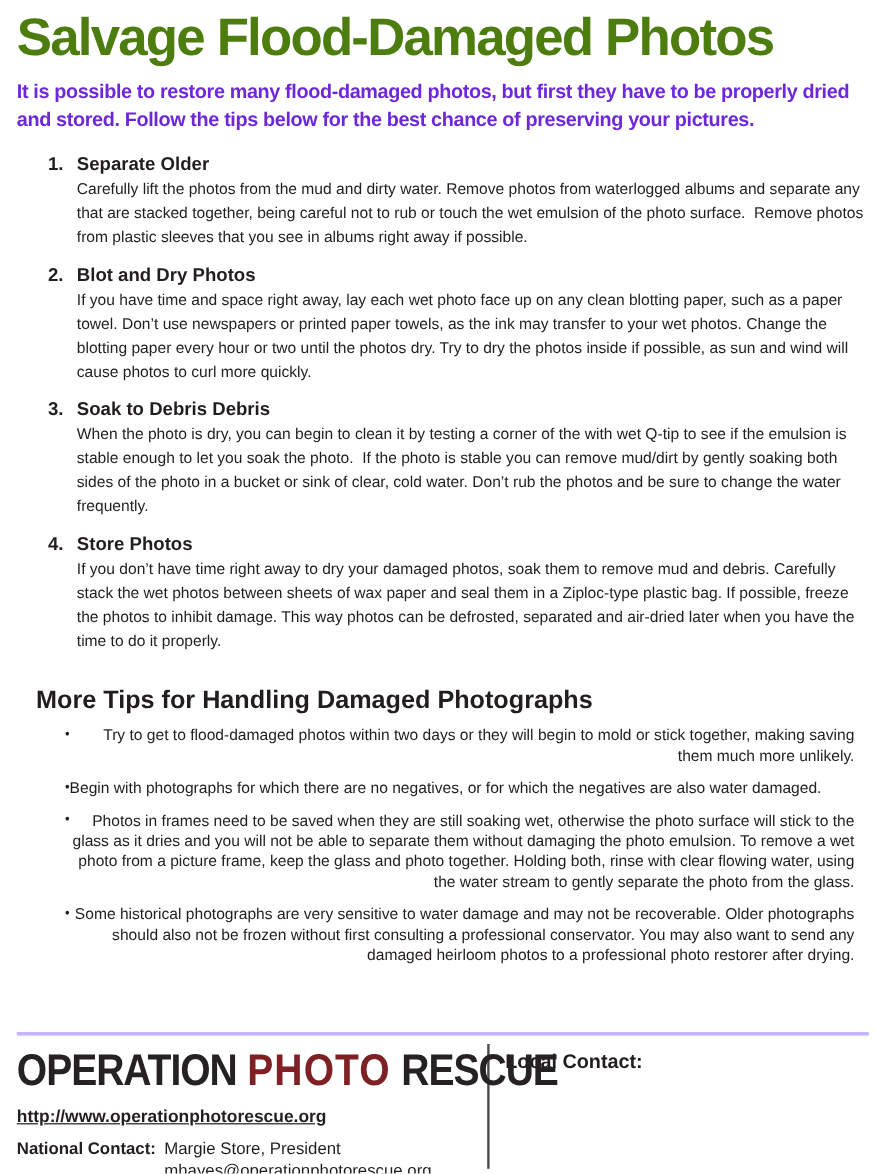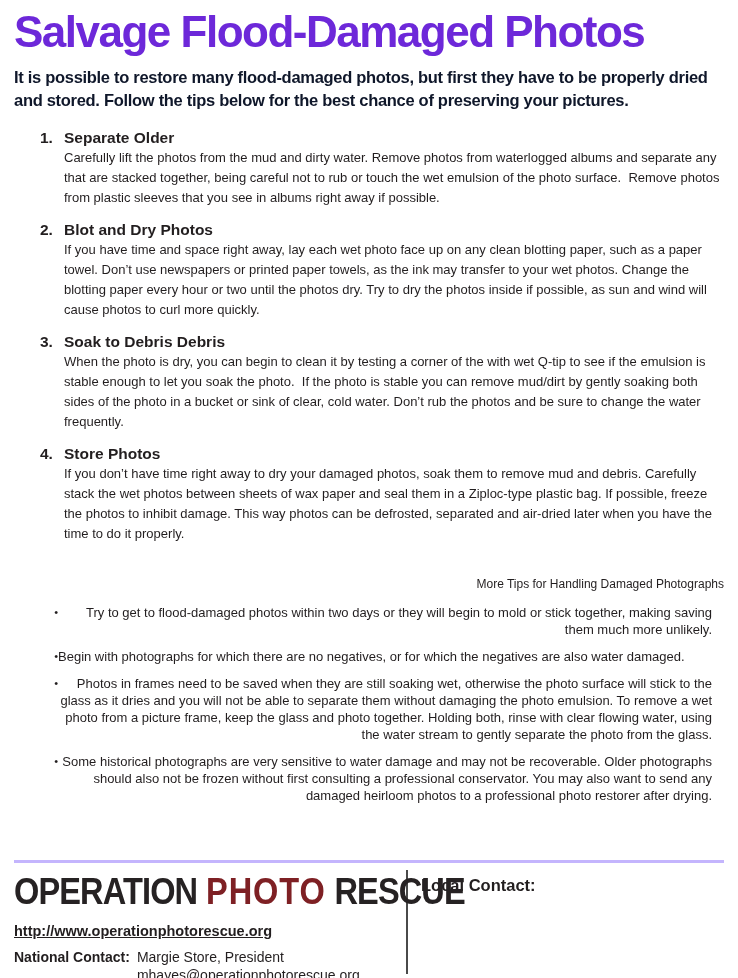--- a/index.html
+++ b/index.html
@@ -15,30 +15,30 @@
     width: 738px; height: 978px;
     padding: 8px 14px 0 14px;
     display: flex; flex-direction: column;
   }
   .doc-title {
     margin: 0;
     font-size: 44px;
     font-weight: bold;
     letter-spacing: -1.5px;
     line-height: 1.08;
-    color: #6d28d9;
+    color: #4d7c0f;
     white-space: nowrap;
   }
   .intro {
     margin-top: 10px;
     font-weight: bold;
     font-size: 16.5px;
     line-height: 23px;
     letter-spacing: -0.3px;
-    color: #0f172a;
+    color: #6d28d9;
   }
   .steps { margin-top: 16px; margin-left: 26px; }
   .step { display: flex; margin-bottom: 12px; }
   .step-num {
     flex: 0 0 24px;
     font-weight: bold;
     font-size: 15.5px;
     line-height: 20px;
   }
   .step-content { max-width: 660px; }
@@ -48,24 +48,23 @@
     line-height: 20px;
   }
   .step-body {
     font-size: 13px;
     line-height: 20px;
     white-space: pre-wrap;
   }
   .more-heading {
     margin-left: 16px;
     margin-top: 18px;
-    font-weight: normal;
-    font-size: 12px;
+    font-weight: bold;
+    font-size: 21px;
     line-height: 20px;
-    text-align: right;
   }
   .tips { margin-top: 10px; margin-left: 33px; padding-right: 12px; text-align: right; }
   .tip { display: flex; margin-bottom: 10px; }
   .tip-dot {
     flex: 0 0 11px;
     font-size: 11px;
     line-height: 17px;
   }
   .tip-dot::before { content: "•"; }
   .tip-text {

